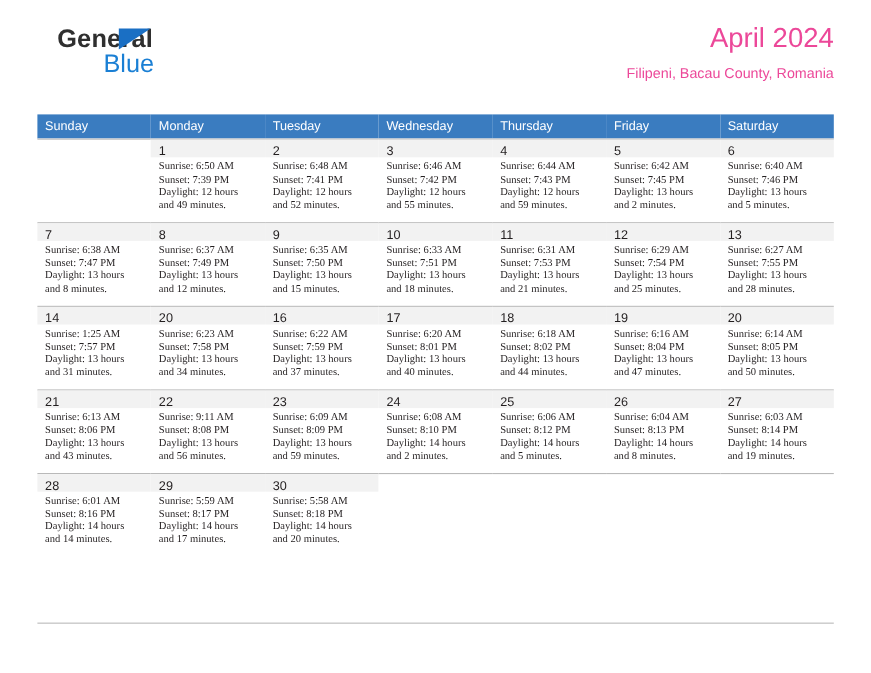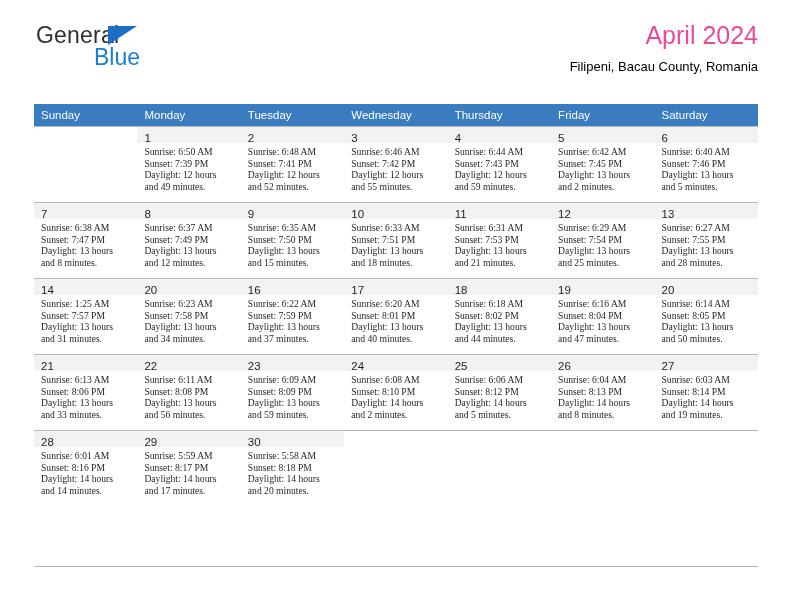--- a/index.html
+++ b/index.html
@@ -29,26 +29,27 @@
   }
   .brand {
     position: absolute;
     left: 0;
     top: 24px;
     width: 190px;
     height: 50px;
   }
   .brand-general {
     position: absolute;
-    left: 2px;
+    left: 18px;
     top: 0;
     font-size: 23px;
     letter-spacing: .2px;
     color: #2f2f2f;
     line-height: 1;
+    font-weight: bold;
   }
   .brand-triangle {
     position: absolute;
     left: 74px;
     top: 2px;
     width: 0;
     height: 0;
     border-left: 29px solid #1a6fc4;
     border-bottom: 19px solid transparent;
   }
@@ -68,21 +69,21 @@
   }
   .month-title {
     font-size: 25px;
     color: #ec4899;
     line-height: 1.1;
     white-space: nowrap;
   }
   .location {
     margin-top: 9px;
     font-size: 13px;
-    color: #000000;
+    color: #ec4899;
     white-space: nowrap;
   }
 
   
   .calendar {
     position: absolute;
     left: 34px;
     top: 104px;
     width: 724px;
     border-collapse: collapse;
@@ -417,29 +418,29 @@
           </td>
         </tr>
         <tr>
           <td>
             <div class="cell filled">
               <div class="daynum-bar"><span class="daynum">21</span></div>
               <div class="info">
                 <div>Sunrise: 6:13 AM</div>
                 <div>Sunset: 8:06 PM</div>
                 <div>Daylight: 13 hours</div>
-                <div>and 33 minutes.</div>
+                <div>and 43 minutes.</div>
               </div>
             </div>
           </td>
           <td>
             <div class="cell filled">
               <div class="daynum-bar"><span class="daynum">22</span></div>
               <div class="info">
-                <div>Sunrise: 6:11 AM</div>
+                <div>Sunrise: 9:11 AM</div>
                 <div>Sunset: 8:08 PM</div>
                 <div>Daylight: 13 hours</div>
                 <div>and 56 minutes.</div>
               </div>
             </div>
           </td>
           <td>
             <div class="cell filled">
               <div class="daynum-bar"><span class="daynum">23</span></div>
               <div class="info">

